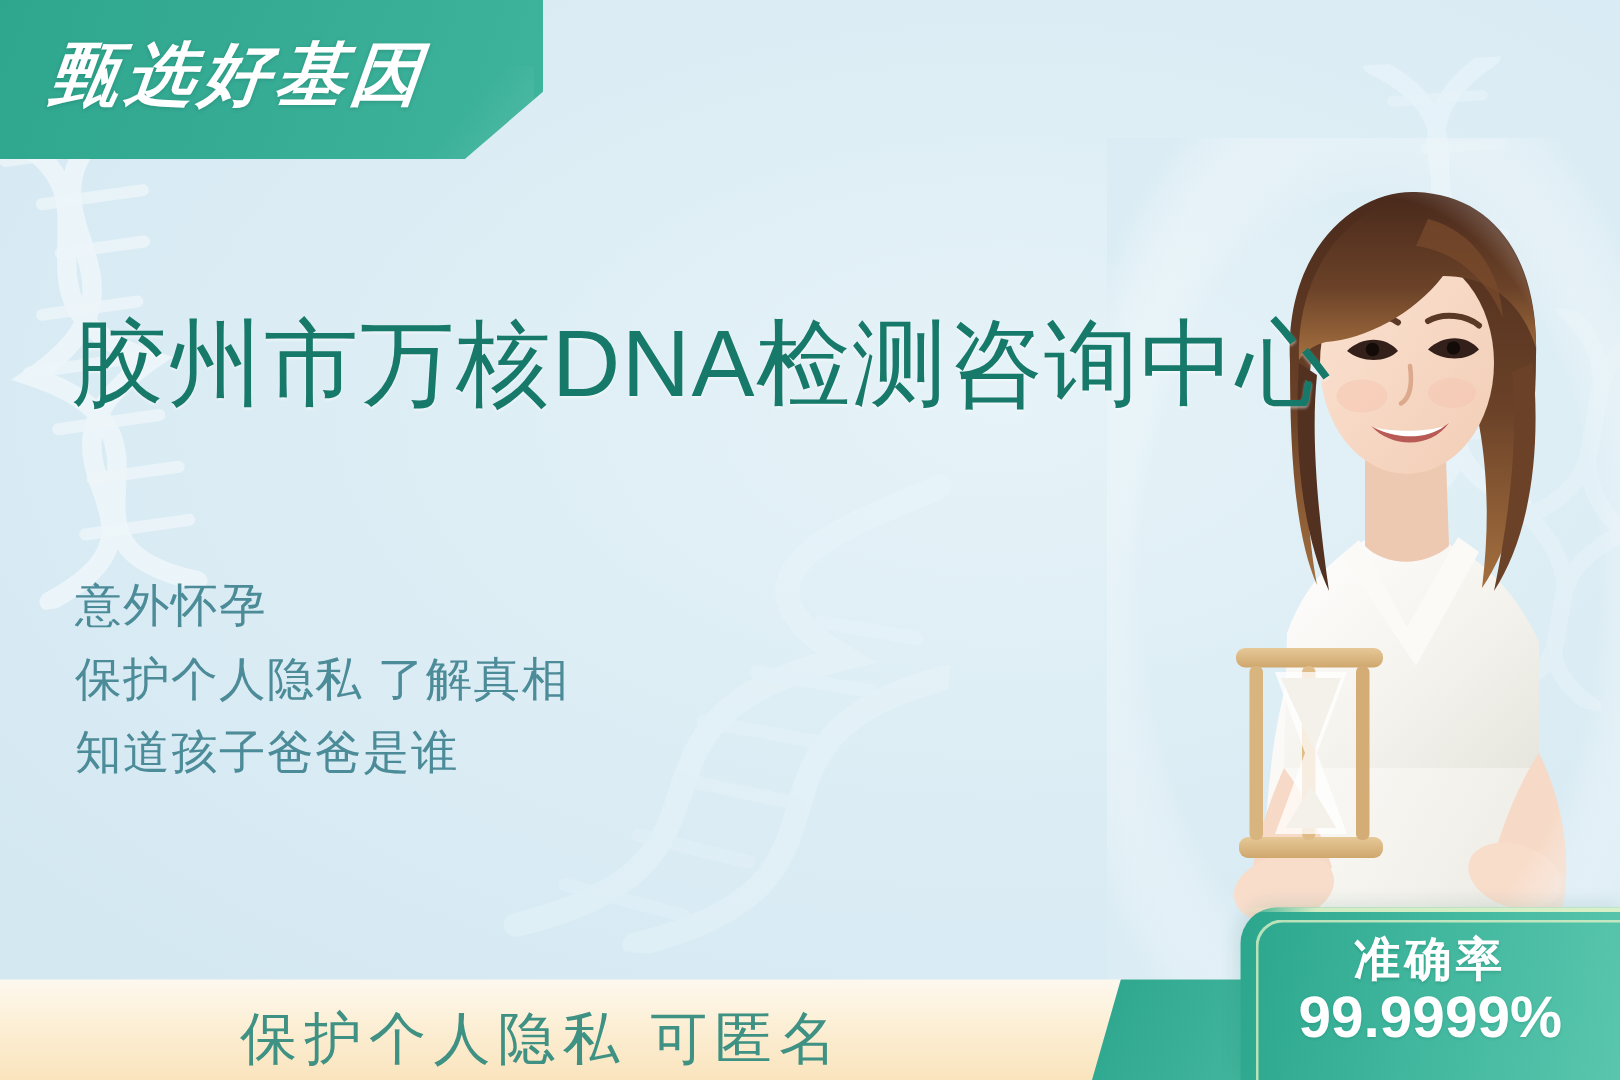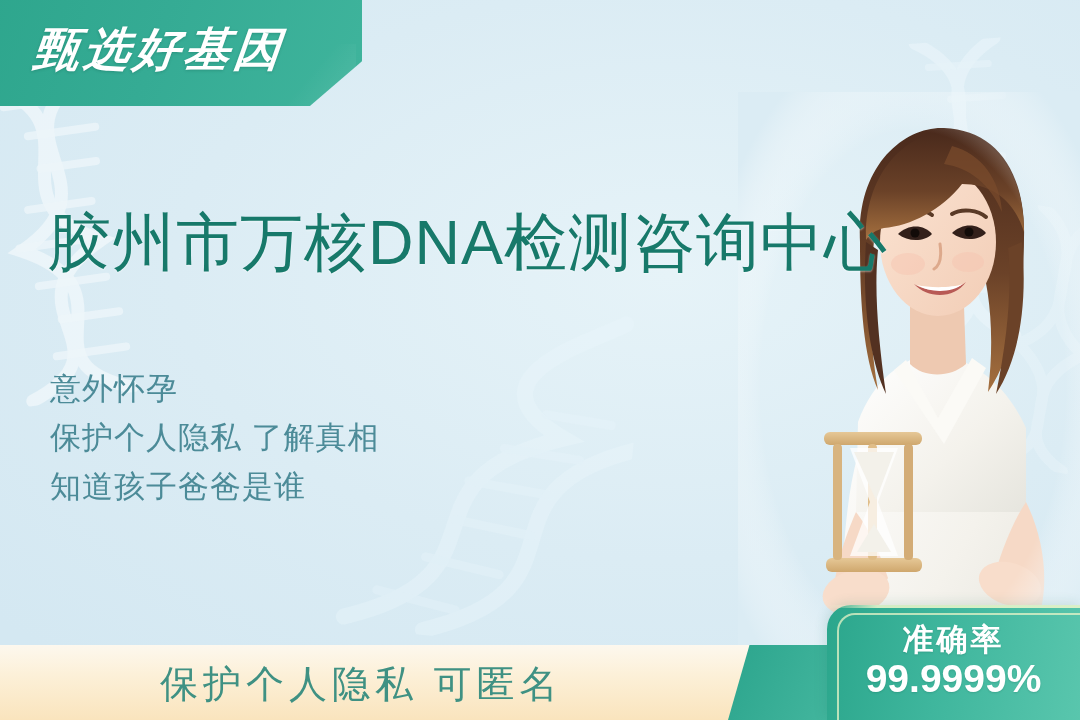--- a/index.html
+++ b/index.html
@@ -54,40 +54,40 @@
   #main-title{
     position:absolute;left:48px;top:158px;
     color:#17796a;
     font-size:63px;font-weight:400;letter-spacing:1px;
     white-space:nowrap;
     text-shadow:0 1px 2px rgba(255,255,255,.5);
   }
 
   
   #body-copy{
-    position:absolute;left:50px;top:364px;
+    position:absolute;left:50px;top:379px;
   }
   .copy-line{
     color:#4c8b98;
     font-size:31px;
     font-weight:300;
     line-height:49px;
     letter-spacing:1px;
     white-space:nowrap;
   }
 
   
   #person-photo{
     position:absolute;right:-8px;top:92px;width:350px;height:590px;
     pointer-events:none;
   }
 
   
   #bottom-strip{
-    position:absolute;left:0;bottom:0;width:1080px;height:75px;
+    position:absolute;left:0;bottom:0;width:1080px;height:67px;
     background:linear-gradient(180deg,#fdf8ee 0%,#fcf0d8 40%,#fae4bd 100%);
     overflow:hidden;
   }
   #bottom-strip-text{
     position:absolute;left:160px;top:14px;
     color:#3f9183;
     font-size:38px;font-weight:300;letter-spacing:5px;
     white-space:nowrap;
   }
   

